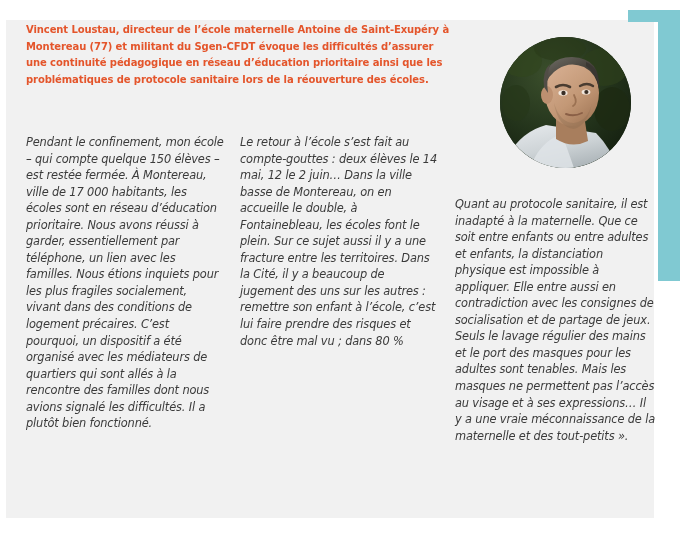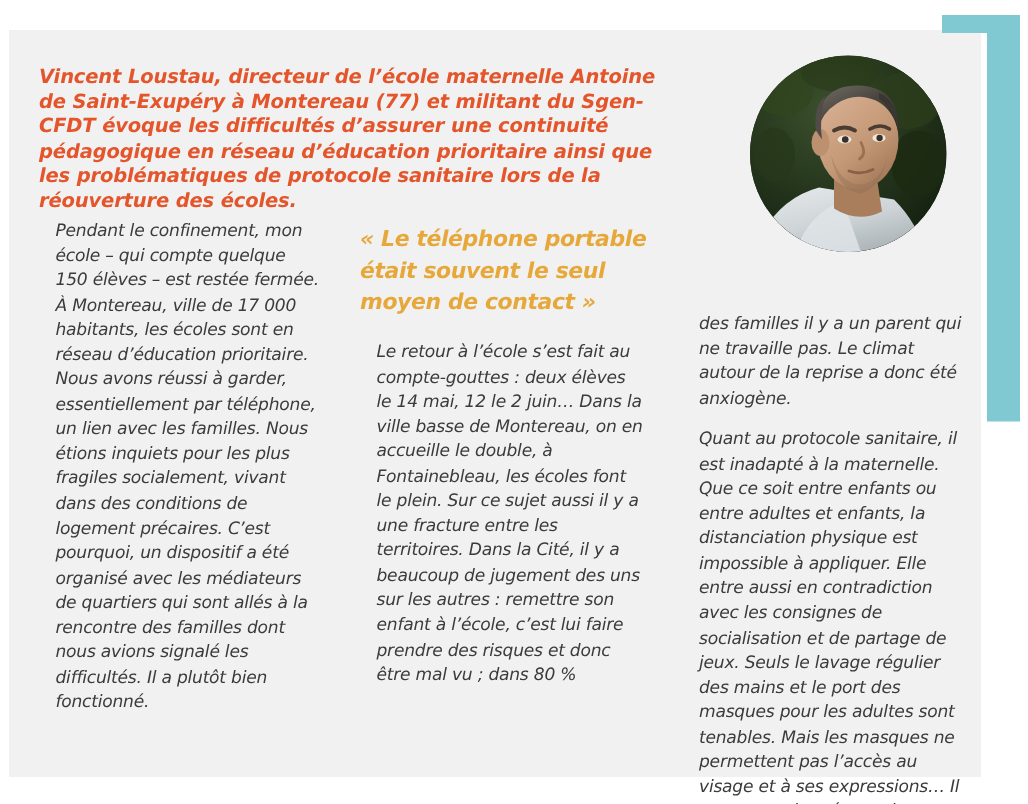--- a/index.html
+++ b/index.html
@@ -46,27 +46,26 @@
     top: 20px;
     width: 648px;
     height: 498px;
     background: #f1f1f1;
   }
 
   
   #intro {
     position: absolute;
     left: 26px;
-    top: 44px;
+    top: 22px;
     width: 430px;
     color: #e4552b;
     font-family: "DejaVu Sans", sans-serif;
     font-weight: bold;
-    font-style: italic;
-    font-size: 13px;
+    font-size: 10px;
     line-height: 16.6px;
     letter-spacing: -0.1px;
   }
 
   
   #portrait {
     position: absolute;
     left: 500px;
     top: 37px;
     width: 131px;
@@ -80,21 +79,21 @@
   
   .col {
     position: absolute;
     color: #3b3b3b;
     font-family: "DejaVu Sans", sans-serif;
     font-style: italic;
     font-size: 11.4px;
     line-height: 16.55px;
     letter-spacing: -0.15px;
   }
-  .col p { margin: 11px; }
+  .col p { margin: 0; }
 
   #col-1 { left: 26px;  top: 134px; width: 198px; }
   #col-2 { left: 240px; top: 134px; width: 200px; }
   #col-3 { left: 455px; top: 196px; width: 200px; }
 
   
   #pullquote {
     color: #e7a83b;
     font-family: "DejaVu Sans", sans-serif;
     font-weight: bold;
@@ -175,22 +174,20 @@
 
       <path d="M54 66 Q60 86 74 86 Q88 84 92 66 Q88 88 74 92 Q58 90 54 66 Z" fill="#8a6a4e" opacity="0.33"></path>
     </svg>
   </div>
 
   <div class="col" id="col-1">
     <p>Pendant le confinement, mon école – qui compte quelque 150 élèves – est restée fermée. À Montereau, ville de 17 000 habitants, les écoles sont en réseau d’éducation prioritaire. Nous avons réussi à garder, essentiellement par téléphone, un lien avec les familles. Nous étions inquiets pour les plus fragiles socialement, vivant dans des conditions de logement précaires. C’est pourquoi, un dispositif a été organisé avec les médiateurs de quartiers qui sont allés à la rencontre des familles dont nous avions signalé les difficultés. Il a plutôt bien fonctionné.</p>
   </div>
 
   <div class="col" id="col-2">
-    <p id="pullquote">« Le téléphone portable était souvent le seul moyen de contact »</p>
     <p>Le retour à l’école s’est fait au compte-gouttes : deux élèves le 14 mai, 12 le 2 juin… Dans la ville basse de Montereau, on en accueille le double, à Fontainebleau, les écoles font le plein. Sur ce sujet aussi il y a une fracture entre les territoires. Dans la Cité, il y a beaucoup de jugement des uns sur les autres : remettre son enfant à l’école, c’est lui faire prendre des risques et donc être mal vu ; dans 80 %</p>
   </div>
 
   <div class="col" id="col-3">
-    <p>des familles il y a un parent qui ne travaille pas. Le climat autour de la reprise a donc été anxiogène.</p>
     <p>Quant au protocole sanitaire, il est inadapté à la maternelle. Que ce soit entre enfants ou entre adultes et enfants, la distanciation physique est impossible à appliquer. Elle entre aussi en contradiction avec les consignes de socialisation et de partage de jeux. Seuls le lavage régulier des mains et le port des masques pour les adultes sont tenables. Mais les masques ne permettent pas l’accès au visage et à ses expressions… Il y a une vraie méconnaissance de la maternelle et des tout-petits ».</p>
   </div>
 
 </div>
 
 </body></html>

